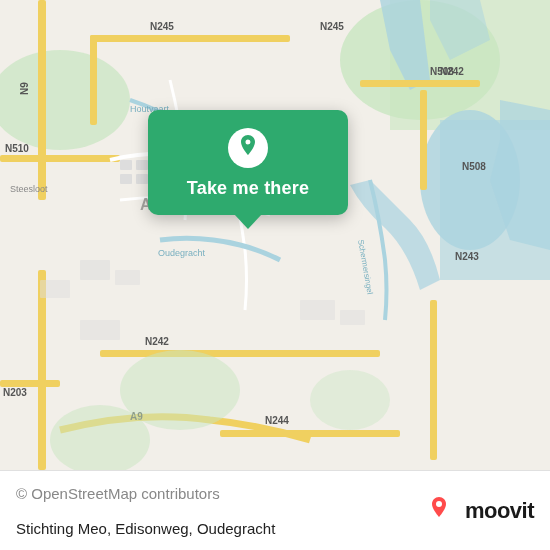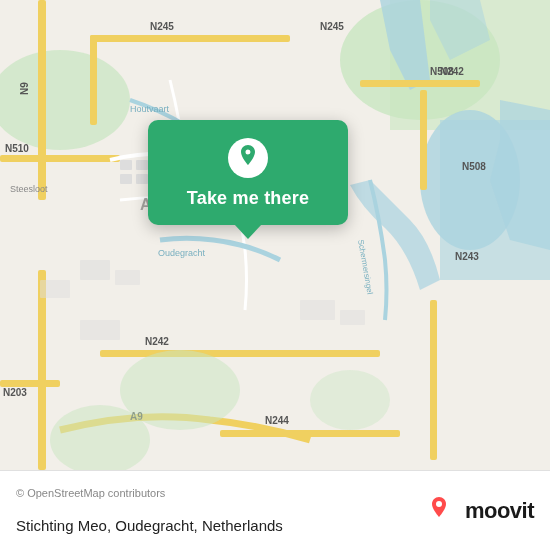--- a/index.html
+++ b/index.html
@@ -29,21 +29,21 @@
     
     .map-svg {
       position: absolute;
       top: 0; left: 0;
       width: 100%; height: 100%;
     }
 
     
     .map-tooltip {
       position: absolute;
-      top: 120px;
+      top: 110px;
       left: 148px;
       width: 200px;
       background: #2eaa6e;
       border-radius: 10px;
       padding: 18px 16px 16px 16px;
       display: flex;
       flex-direction: column;
       align-items: center;
       box-shadow: 0 4px 16px rgba(0,0,0,0.25);
     }
@@ -95,21 +95,21 @@
       padding: 0 16px;
     }
 
     .info-left {
       display: flex;
       flex-direction: column;
       justify-content: center;
     }
 
     .osm-credit {
-      font-size: 11px;
+      font-size: 15px;
       color: #888;
       margin-bottom: 18px;
     }
 
     .location-name {
       font-size: 15px;
       color: #222;
       font-weight: 400;
     }
 
@@ -235,21 +235,21 @@
         </svg>
       </div>
       <button class="take-me-there-btn">Take me there</button>
     </div>
 
   </div>
 
   <div class="info-bar">
     <div class="info-left">
       <span class="osm-credit">© OpenStreetMap contributors</span>
-      <span class="location-name">Stichting Meo, Oudegracht, Netherlands</span>
+      <span class="location-name">Stichting Meo, Edisonweg, Oudegracht</span>
     </div>
     <div class="moovit-logo">
 
       <svg class="moovit-pin" viewBox="0 0 22 28" xmlns="http://www.w3.org/2000/svg">
         <path d="M11 0C7.13 0 4 3.13 4 7c0 5.25 7 13 7 13s7-7.75 7-13c0-3.87-3.13-7-7-7z" fill="#ff4b4b"></path>
         <circle cx="11" cy="7" r="3" fill="white"></circle>
       </svg>
       <span class="moovit-text">moovit</span>
     </div>
   </div>

